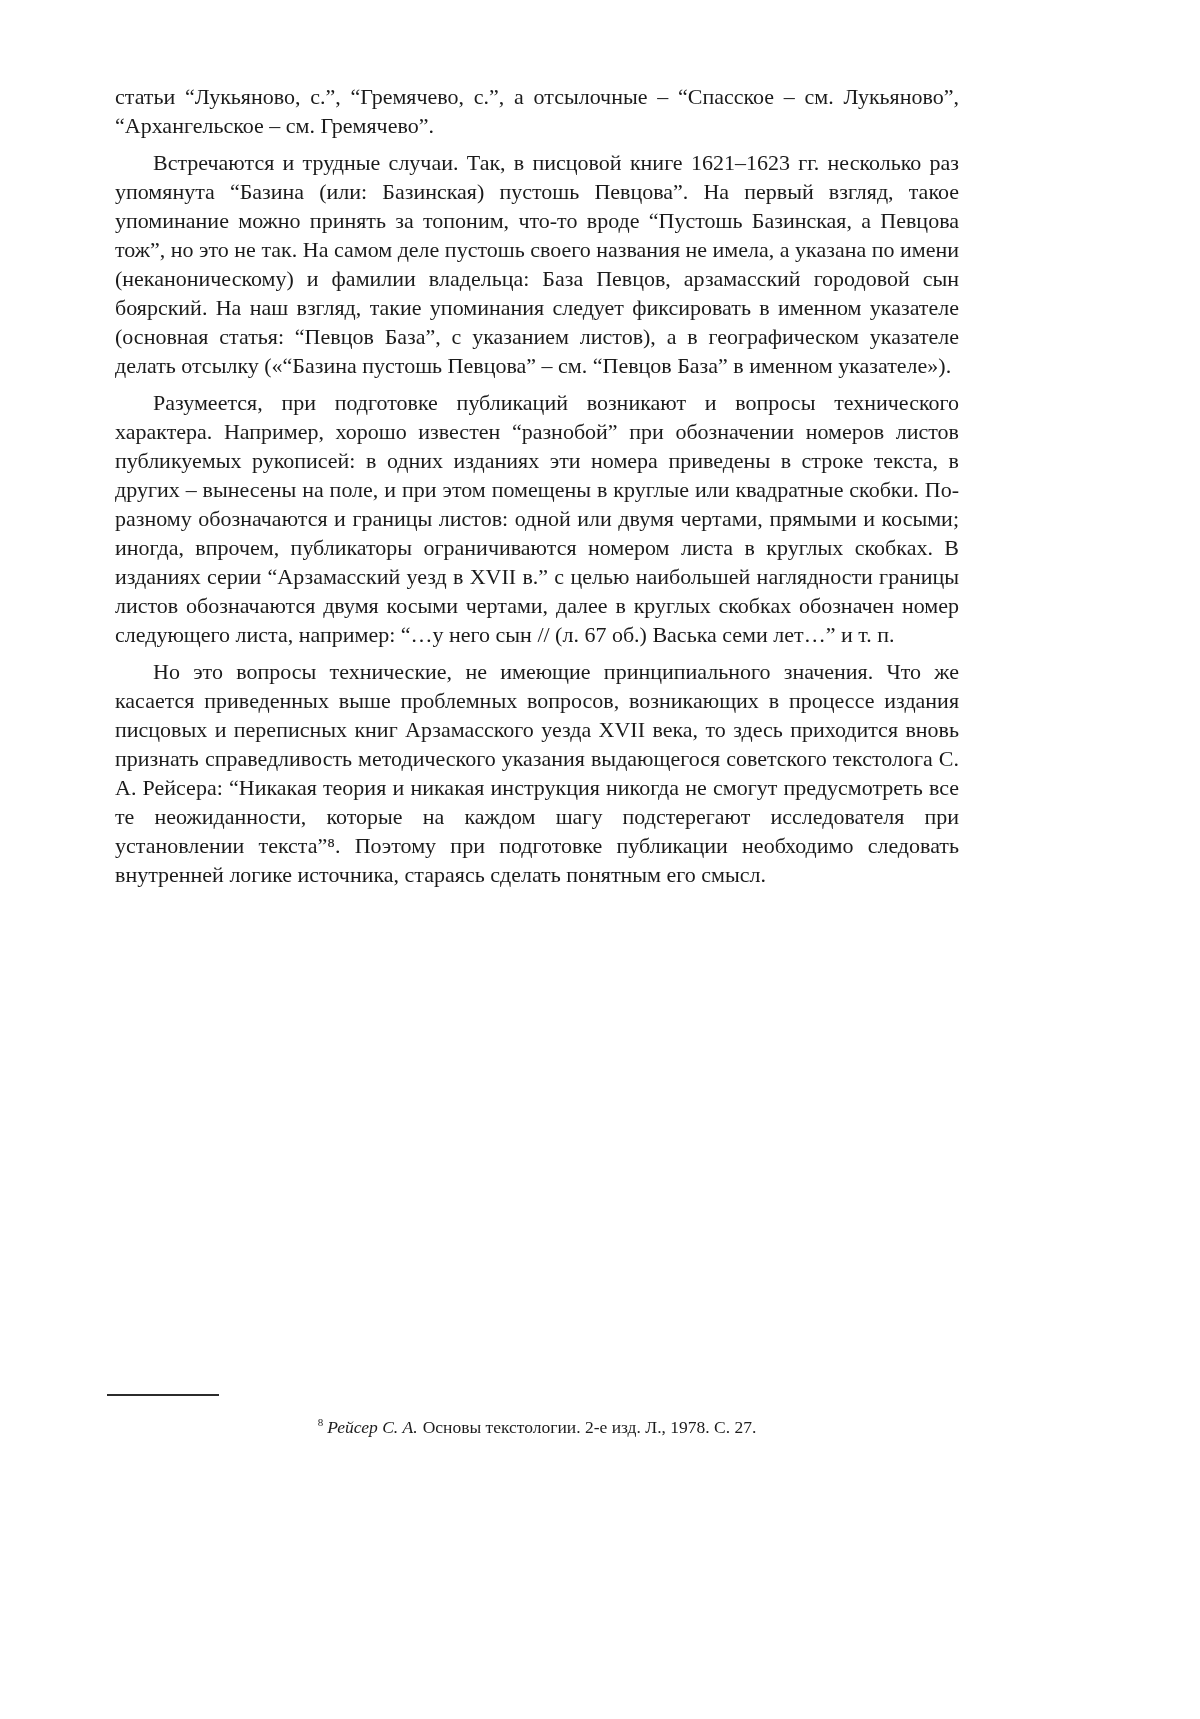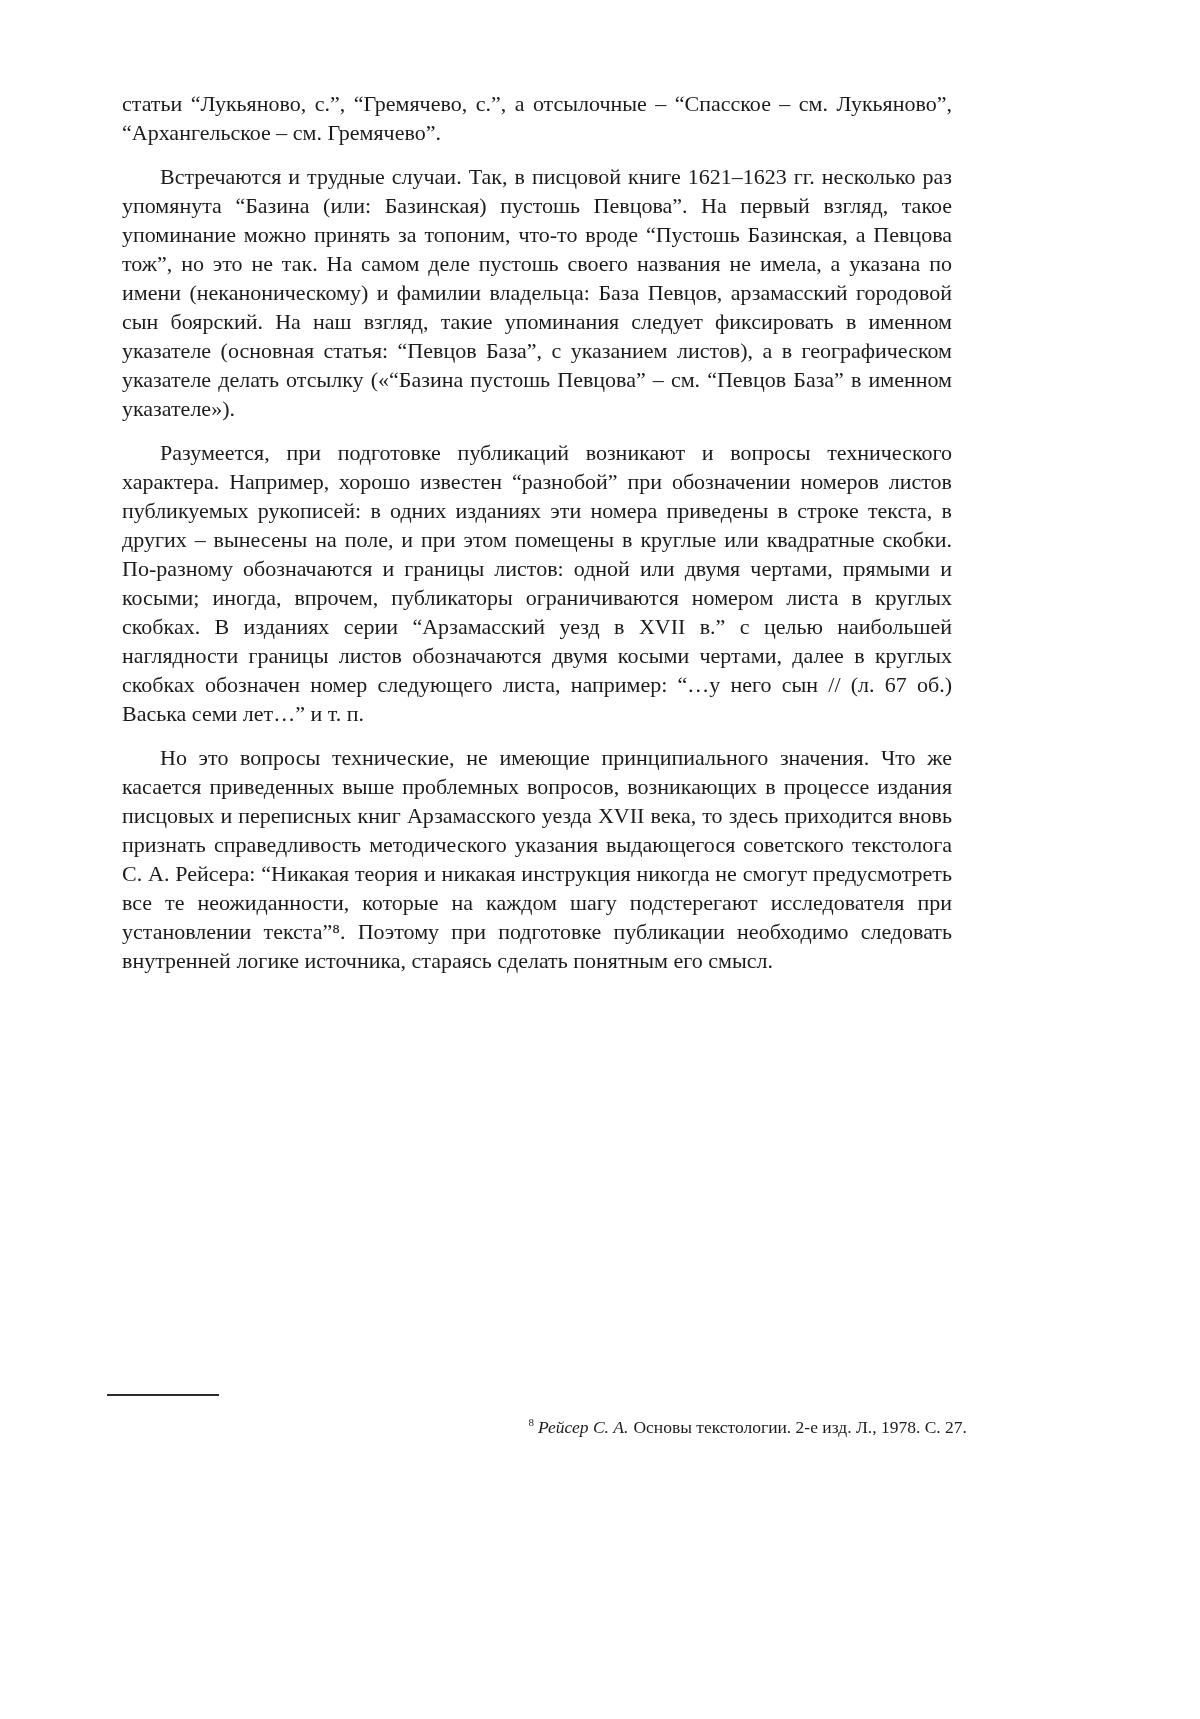--- a/index.html
+++ b/index.html
@@ -19,42 +19,42 @@
   .text-block {
     position: absolute;
     left: 107px;
     top: 74px;
     width: 860px;
     font-size: 22px;
     line-height: 29px;
     text-align: justify;
   }
   .text-block p {
-    margin: 15px;
+    margin: 8px;
     padding: 0;
   }
   .text-block p.indent {
     text-indent: 38px;
   }
   .footnote-block {
     position: absolute;
     left: 107px;
     top: 1394px;
     width: 860px;
   }
   .footnote-rule {
     width: 112px;
     height: 0;
     border-top: 2px solid #2b2b2b;
   }
   .footnote {
     margin: 20px 0 0 0;
     font-size: 17.5px;
     line-height: 23px;
-    text-align: right;
+    text-align: center;
   }
   .footnote sup {
     font-size: 11px;
     line-height: 0;
     margin-right: 4px;
   }
   .footnote .fn-author {
     font-style: italic;
     margin-right: 5px;
   }

